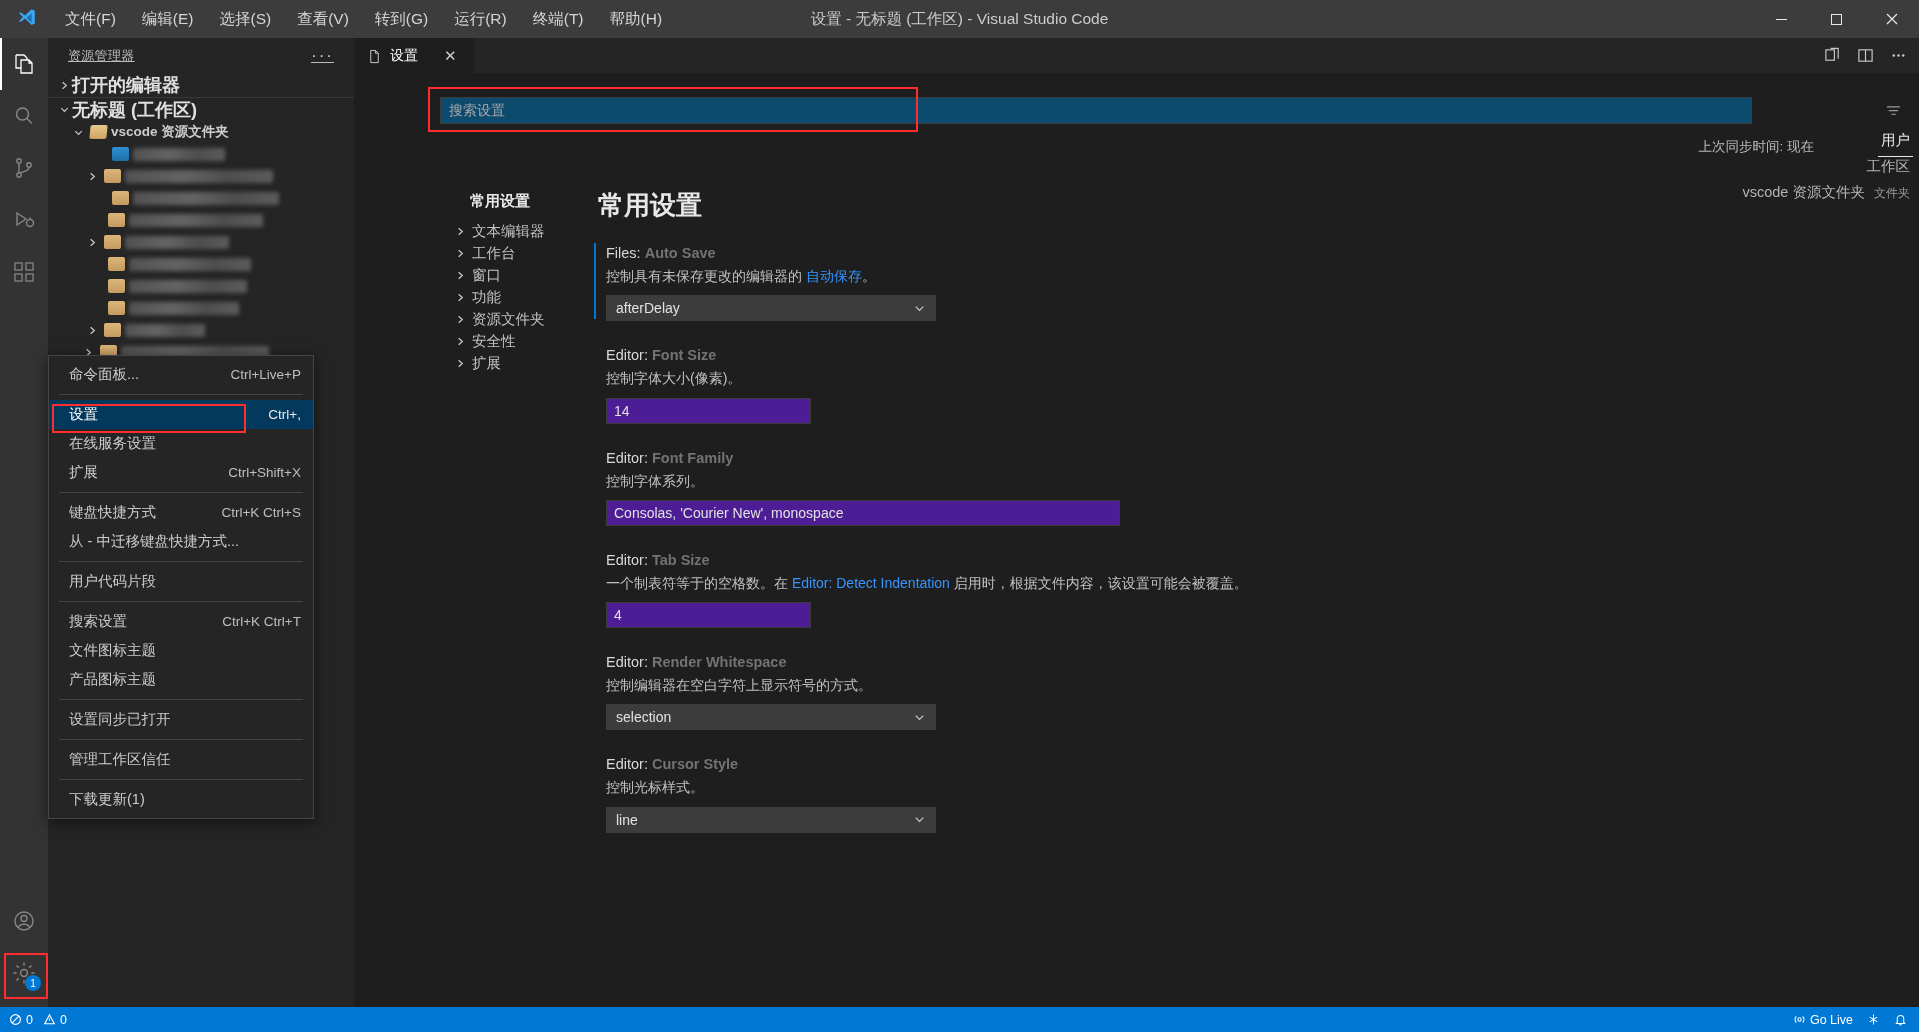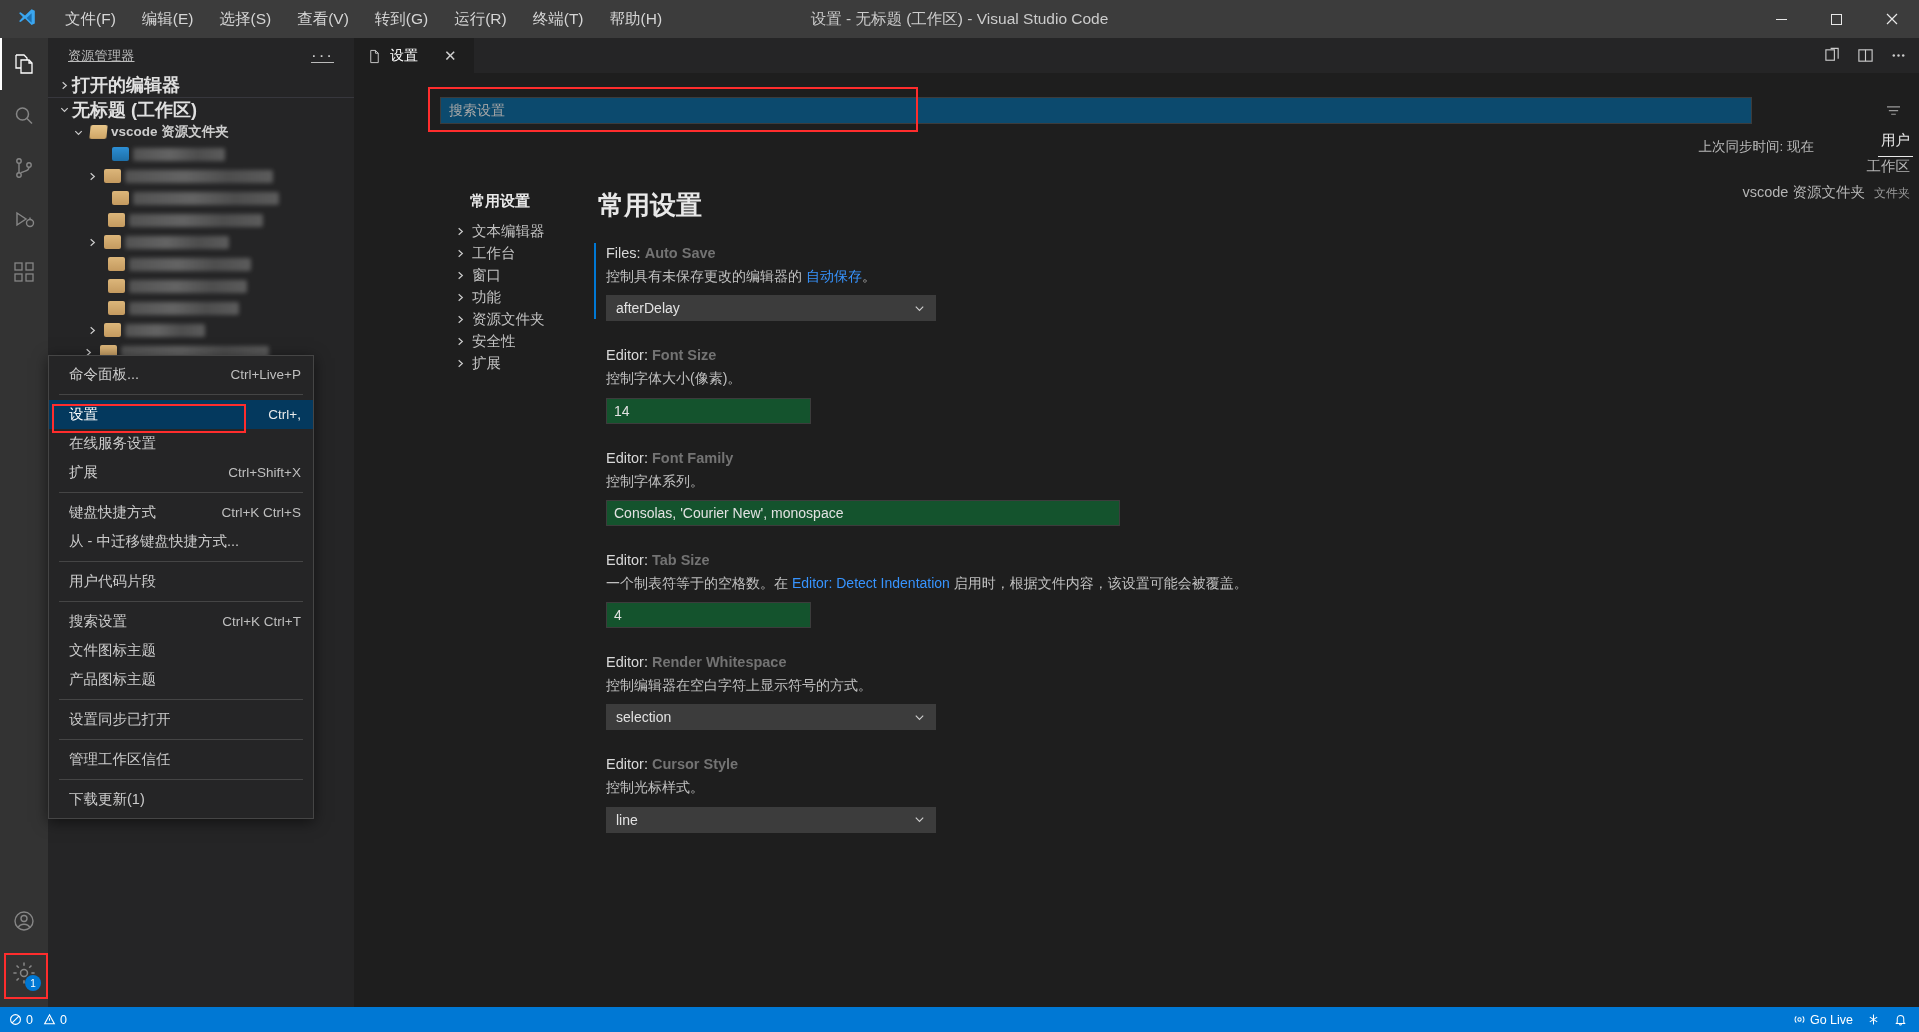--- a/index.html
+++ b/index.html
@@ -175,21 +175,21 @@
   .s-title { font-size: 14.5px; color: #d8d8d8; margin-bottom: 5px; }
   .s-title b { color: #737373; font-weight: bold; }
   .s-desc { font-size: 14px; color: #c0c0c0; margin-bottom: 9px; line-height: 1.45; }
   .s-desc a { color: #3794ff; text-decoration: none; }
   .s-select {
     width: 330px; height: 26px; background: #3c3c3c; border: 1px solid #3c3c3c;
     display: flex; align-items: center; justify-content: space-between;
     padding: 0 9px; font-size: 14px; color: #e2e2e2;
   }
   .s-input {
-    width: 205px; height: 26px; background: #14532d; border: 1px solid #3c3c3c;
+    width: 205px; height: 26px; background: #4c1d95; border: 1px solid #3c3c3c;
     display: flex; align-items: center; padding: 0 7px; font-size: 14px; color: #e2e2e2;
   }
   .s-input.wide { width: 514px; }
 
   
   .statusbar {
     position: absolute; left: 0; bottom: 0; width: 1919px; height: 25px;
     background: #0078d4; display: flex; align-items: center;
     color: #ffffff; font-size: 12.5px;
   }

